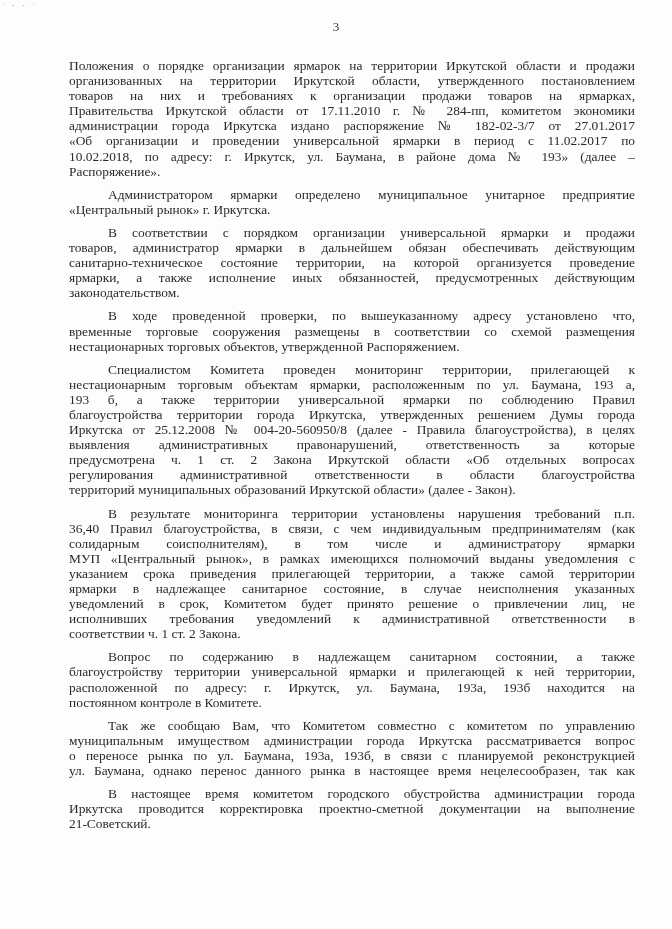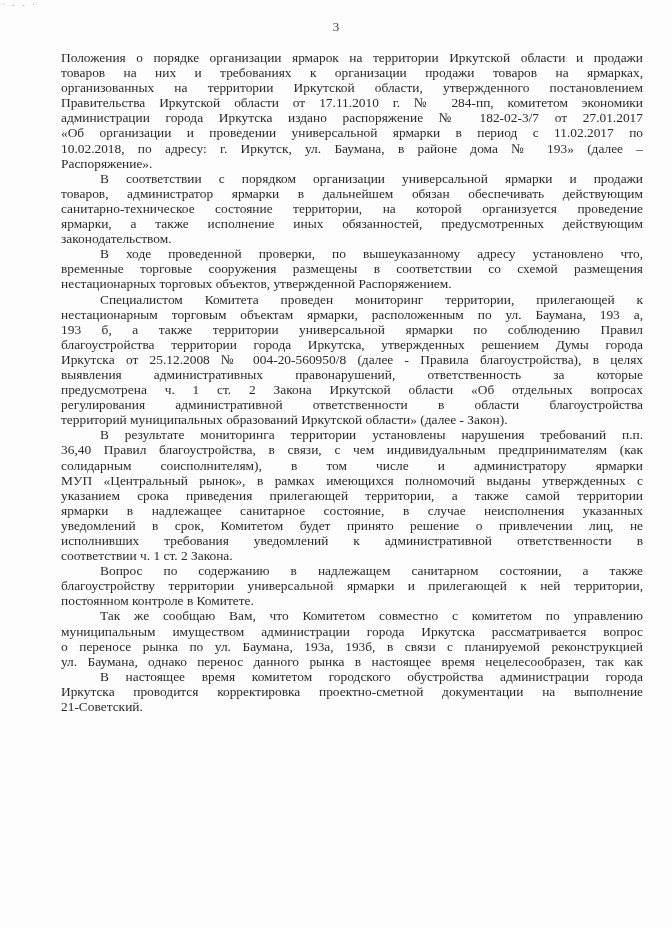--- a/index.html
+++ b/index.html
@@ -15,44 +15,48 @@
     font-size: 7px; color: #777; letter-spacing: 3px; line-height: 4px;
   }
   .page-number {
     position: absolute; top: 19px; left: 0; width: 672px; text-align: center;
     font-size: 13px; line-height: 16px; color: #333;
   }
   .body-text {
     position: absolute; left: 61px; top: 50px; width: 582px;
     font-size: 13.4px; line-height: 15.1px;
   }
-  .para { margin: 0; }
+  .para { margin: 8px; }
   .line {
     display: block; text-align: justify; text-align-last: justify;
     white-space: nowrap; overflow: visible; height: 15.1px;
   }
   .line.last { text-align-last: left; }
   .para.indent .line.first { text-indent: 39px; }
 </style>
 </head>
 <body>
 
 <div class="page">
   <div class="scan-mark">· - - ·</div>
   <div class="page-number">3</div>
   <div class="body-text" id="body-text">
       <div class="para">
         <span class="line first">Положения о порядке организации  ярмарок на территории Иркутской области и продажи</span>
+        <span class="line">организованных  на  территории  Иркутской  области,  утвержденного  постановлением</span>
         <span class="line">товаров  на  них  и  требованиях  к  организации  продажи  товаров  на  ярмарках,</span>
-        <span class="line">организованных  на  территории  Иркутской  области,  утвержденного  постановлением</span>
         <span class="line">Правительства Иркутской  области от 17.11.2010 г. № 284-пп, комитетом  экономики</span>
         <span class="line">администрации города Иркутска  издано  распоряжение  № 182-02-3/7 от 27.01.2017</span>
         <span class="line">«Об организации и проведении  универсальной  ярмарки  в  период  с  11.02.2017 по</span>
         <span class="line">10.02.2018, по  адресу: г. Иркутск, ул. Баумана, в районе дома № 193» (далее –</span>
         <span class="line last">Распоряжение».</span>
+      </div>
+      <div class="para indent">
+        <span class="line first">Администратором ярмарки определено муниципальное унитарное предприятие</span>
+        <span class="line last">«Центральный рынок» г. Иркутска.</span>
       </div>
       <div class="para indent">
         <span class="line first">В соответствии с порядком организации универсальной  ярмарки и продажи</span>
         <span class="line">товаров, администратор ярмарки в дальнейшем обязан обеспечивать  действующим</span>
         <span class="line">санитарно-техническое состояние территории, на которой организуется проведение</span>
         <span class="line">ярмарки, а также исполнение иных обязанностей, предусмотренных действующим</span>
         <span class="line last">законодательством.</span>
       </div>
       <div class="para indent">
         <span class="line first">В ходе проведенной проверки, по вышеуказанному адресу  установлено что,</span>
@@ -67,30 +71,31 @@
         <span class="line">Иркутска от 25.12.2008 № 004-20-560950/8 (далее - Правила благоустройства), в целях</span>
         <span class="line">выявления  административных  правонарушений,  ответственность  за  которые</span>
         <span class="line">предусмотрена  ч. 1 ст. 2 Закона Иркутской области «Об отдельных вопросах</span>
         <span class="line">регулирования  административной  ответственности  в  области  благоустройства</span>
         <span class="line last">территорий муниципальных образований Иркутской области» (далее - Закон).</span>
       </div>
       <div class="para indent">
         <span class="line first">В результате  мониторинга территории установлены нарушения требований п.п.</span>
         <span class="line">36,40 Правил благоустройства, в связи, с чем индивидуальным предпринимателям (как</span>
         <span class="line">солидарным  соисполнителям),   в  том  числе  и  администратору   ярмарки</span>
-        <span class="line">МУП «Центральный рынок», в рамках имеющихся полномочий выданы утвержденных с</span>
+        <span class="line">МУП «Центральный рынок», в рамках имеющихся полномочий выданы уведомления с</span>
         <span class="line">указанием срока  приведения прилегающей территории, а также самой территории</span>
         <span class="line">ярмарки  в надлежащее санитарное состояние, в случае неисполнения указанных</span>
         <span class="line">уведомлений в срок,  Комитетом будет принято решение о привлечении лиц, не</span>
         <span class="line">исполнивших требования уведомлений к административной ответственности  в</span>
         <span class="line last">соответствии ч. 1 ст. 2 Закона.</span>
       </div>
       <div class="para indent">
         <span class="line first">Вопрос  по  содержанию  в  надлежащем  санитарном  состоянии,  а  также</span>
         <span class="line">благоустройству территории универсальной ярмарки и прилегающей к ней территории,</span>
+        <span class="line">расположенной  по адресу: г. Иркутск, ул. Баумана, 193а, 193б  находится  на</span>
         <span class="line last">постоянном контроле в Комитете.</span>
       </div>
       <div class="para indent">
         <span class="line first">Так же сообщаю Вам, что Комитетом совместно с комитетом по управлению</span>
         <span class="line">муниципальным имуществом администрации города Иркутска рассматривается  вопрос</span>
         <span class="line">о  переносе  рынка  по  ул. Баумана, 193а, 193б, в связи с планируемой реконструкцией</span>
         <span class="line">ул. Баумана, однако перенос данного рынка в настоящее время нецелесообразен, так как</span>
       </div>
       <div class="para indent">
         <span class="line first">В настоящее время комитетом городского обустройства администрации города</span>

